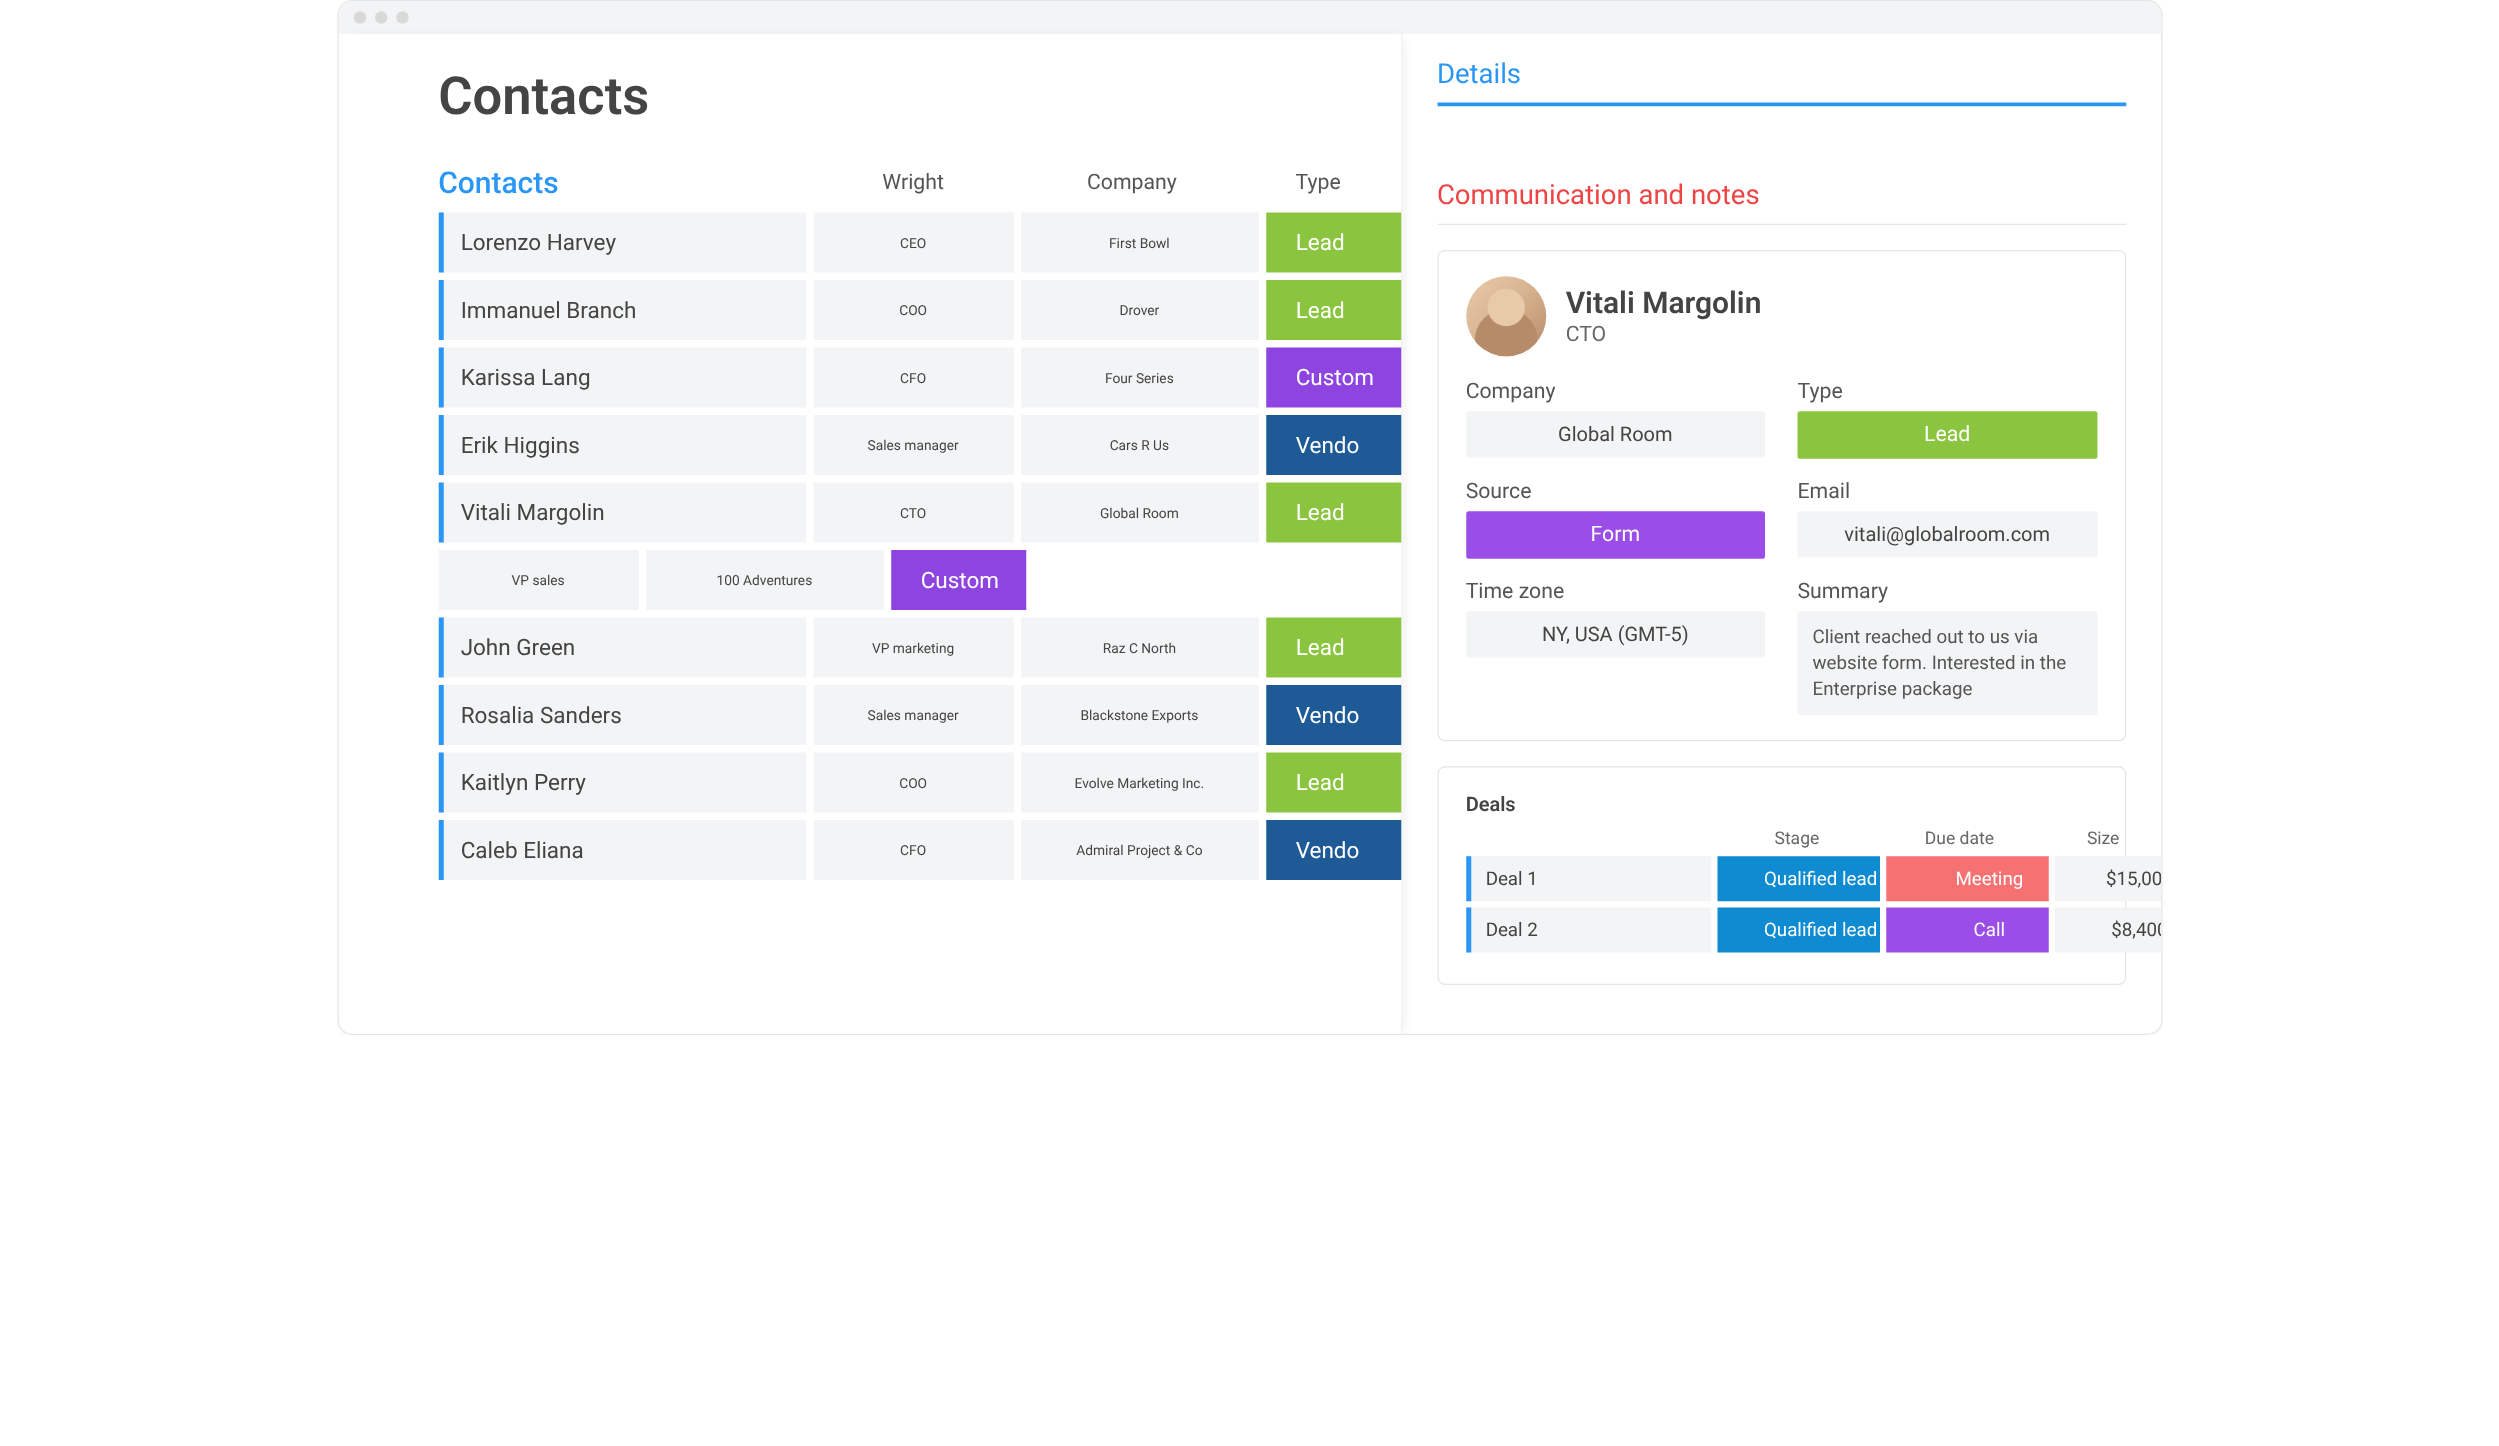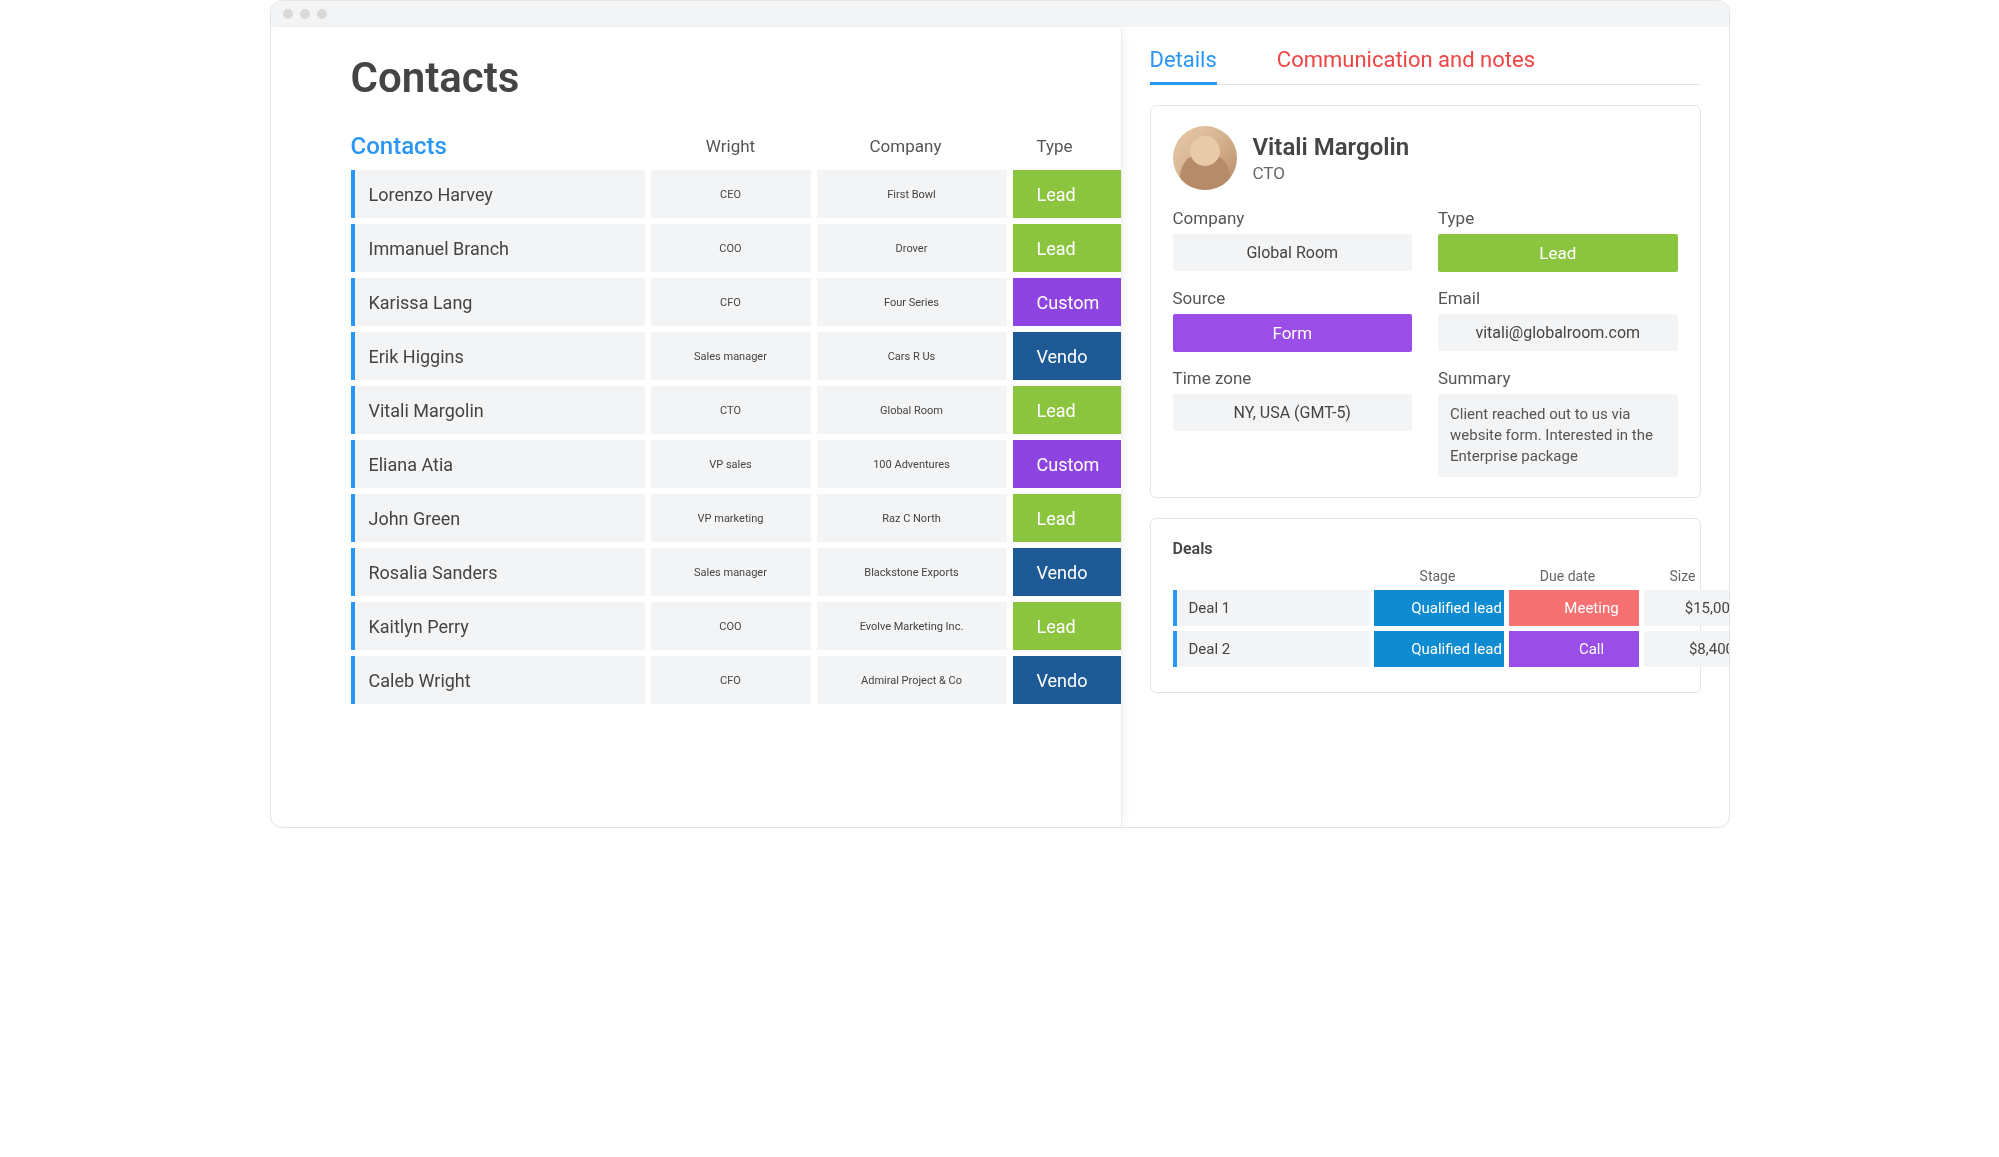--- a/index.html
+++ b/index.html
@@ -95,20 +95,21 @@
   .right {
     flex: 1;
     padding: 20px 28px;
     overflow: hidden;
   }
   .tabs {
     display: flex;
     gap: 60px;
     border-bottom: 1px solid #e5e5e5;
     margin-bottom: 20px;
+    flex-direction: column;
   }
   .tab {
     font-size: 22px;
     color: #ef4444;
     padding-bottom: 10px;
     cursor: pointer;
   }
   .tab.active {
     color: #2a96f5;
     border-bottom: 3px solid #2a96f5;
@@ -247,21 +248,20 @@
             <div class="cell cell-company">Cars R Us</div>
             <div class="cell cell-type tag-vendor">Vendo</div>
           </div>
           <div class="row">
             <div class="cell cell-name">Vitali Margolin</div>
             <div class="cell cell-title">CTO</div>
             <div class="cell cell-company">Global Room</div>
             <div class="cell cell-type tag-lead">Lead</div>
           </div>
           <div class="row">
-            <div class="cell cell-name">Eliana Atia</div>
             <div class="cell cell-title">VP sales</div>
             <div class="cell cell-company">100 Adventures</div>
             <div class="cell cell-type tag-customer">Custom</div>
           </div>
           <div class="row">
             <div class="cell cell-name">John Green</div>
             <div class="cell cell-title">VP marketing</div>
             <div class="cell cell-company">Raz C North</div>
             <div class="cell cell-type tag-lead">Lead</div>
           </div>
@@ -271,21 +271,21 @@
             <div class="cell cell-company">Blackstone Exports</div>
             <div class="cell cell-type tag-vendor">Vendo</div>
           </div>
           <div class="row">
             <div class="cell cell-name">Kaitlyn Perry</div>
             <div class="cell cell-title">COO</div>
             <div class="cell cell-company">Evolve Marketing Inc.</div>
             <div class="cell cell-type tag-lead">Lead</div>
           </div>
           <div class="row">
-            <div class="cell cell-name">Caleb Wright</div>
+            <div class="cell cell-name">Caleb Eliana</div>
             <div class="cell cell-title">CFO</div>
             <div class="cell cell-company">Admiral Project &amp; Co</div>
             <div class="cell cell-type tag-vendor">Vendo</div>
           </div>
         </div>
     </div>
 
     <div class="right">
       <div class="tabs">
         <div class="tab active">Details</div>

